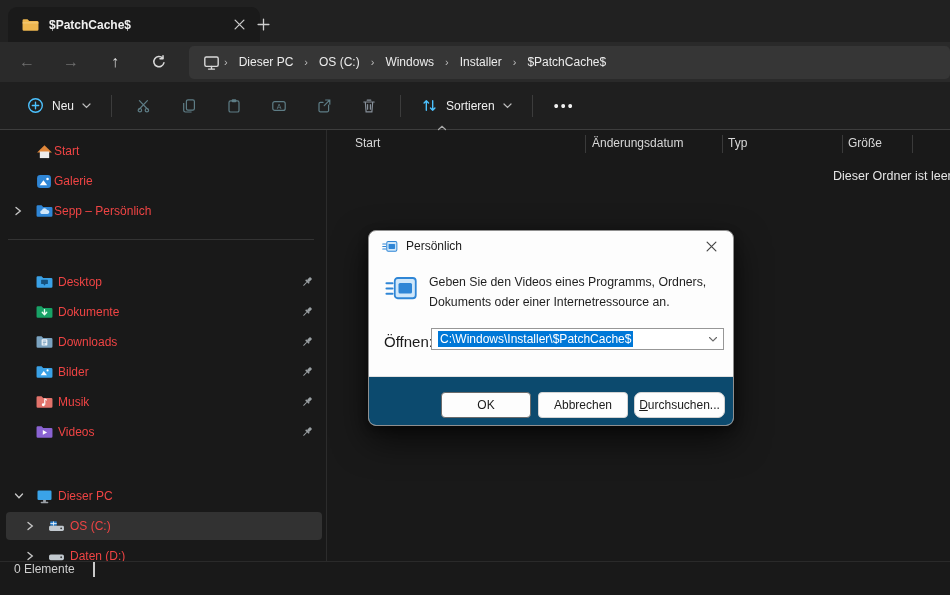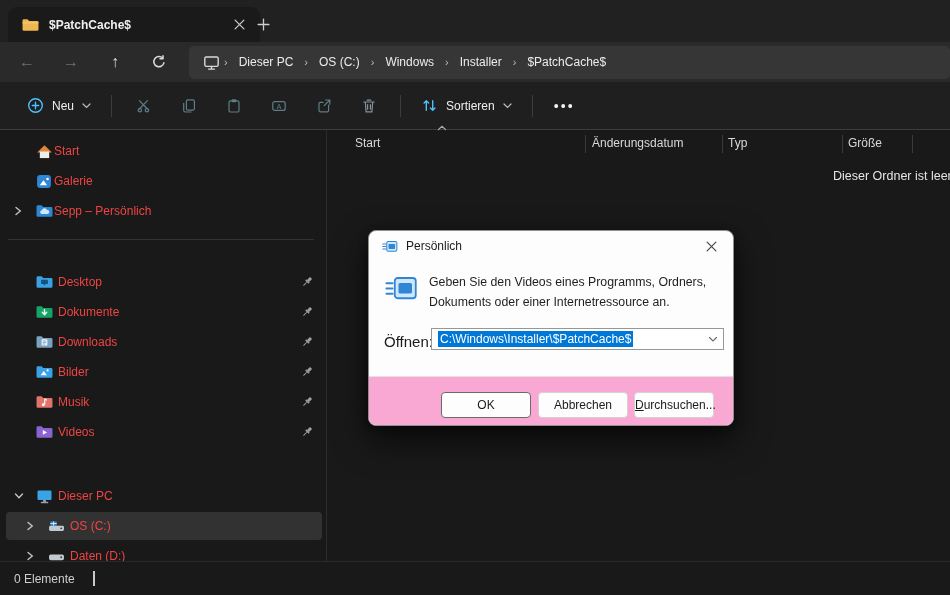--- a/index.html
+++ b/index.html
@@ -71,31 +71,31 @@
   .dlg-title{position:absolute;left:0;top:0;right:0;height:30px;display:flex;align-items:center;padding-left:13px;}
   .dlg-title-label{margin-left:8px;font-size:12px;color:#1b1b1b;}
   .dlg-close{position:absolute;right:8px;top:2px;width:28px;height:26px;display:flex;align-items:center;justify-content:center;}
   .dlg-msg{position:absolute;left:60px;top:42px;width:280px;line-height:1.6;font-size:12.3px;color:#1f1f1f;}
   .dlg-runicon{position:absolute;left:16px;top:44px;}
   .dlg-open-label{position:absolute;left:15px;top:102px;font-size:15px;}
   .dlg-input{position:absolute;left:62px;top:97px;width:293px;height:22px;border:1px solid #979797;
              background:#fff;display:flex;align-items:center;padding-left:6px;box-sizing:border-box;}
   .dlg-input .seltext{background:#0078d7;color:#fff;padding:1px 2px;font-size:12px;white-space:nowrap;}
   .dlg-input-chev{position:absolute;right:5px;top:7px;}
-  .dlg-footer{position:absolute;left:0;right:0;bottom:0;height:48px;background:#f9a8d4;border-top:1px solid #e2e2e2;}
+  .dlg-footer{position:absolute;left:0;right:0;bottom:0;height:48px;background:#0c4a6e;border-top:1px solid #e2e2e2;}
   .btn{position:absolute;top:15px;width:90px;height:26px;background:#fdfdfd;border:1px solid #d2d2d2;
        border-radius:4px;font-size:12px;color:#1b1b1b;text-align:center;line-height:24px;box-sizing:border-box;display:block;}
   .btn-ok{left:72px;border-color:#6b6b6b;}
   .btn-cancel{left:169px;}
-  .btn-browse{left:265px;width:80px;}
+  .btn-browse{left:265px;width:91px;border-radius:7px;}
   .btn-browse::first-letter{text-decoration:underline;}
 
   
   .statusbar{position:absolute;left:0;right:0;bottom:0;height:33px;border-top:1px solid #2a2a2a;
-             display:flex;align-items:center;padding-left:14px;background:#191919;}
+             display:flex;padding-left:14px;background:#191919;}
   .status-sep{width:2px;height:15px;background:#c9c9c9;margin-left:18px;}
 </style>
 </head>
 <body>
 
 <div class="tabstrip">
   <div class="tab">
     <span>
       <svg width="17" height="14" viewBox="0 0 16 13">
           <path d="M.5 2.2A1.2 1.2 0 0 1 1.7 1h3.5l1.6 1.8h7.5a1.2 1.2 0 0 1 1.2 1.2v6.8a1.2 1.2 0 0 1-1.2 1.2H1.7A1.2 1.2 0 0 1 .5 10.8Z" fill="#edb64f"></path>

